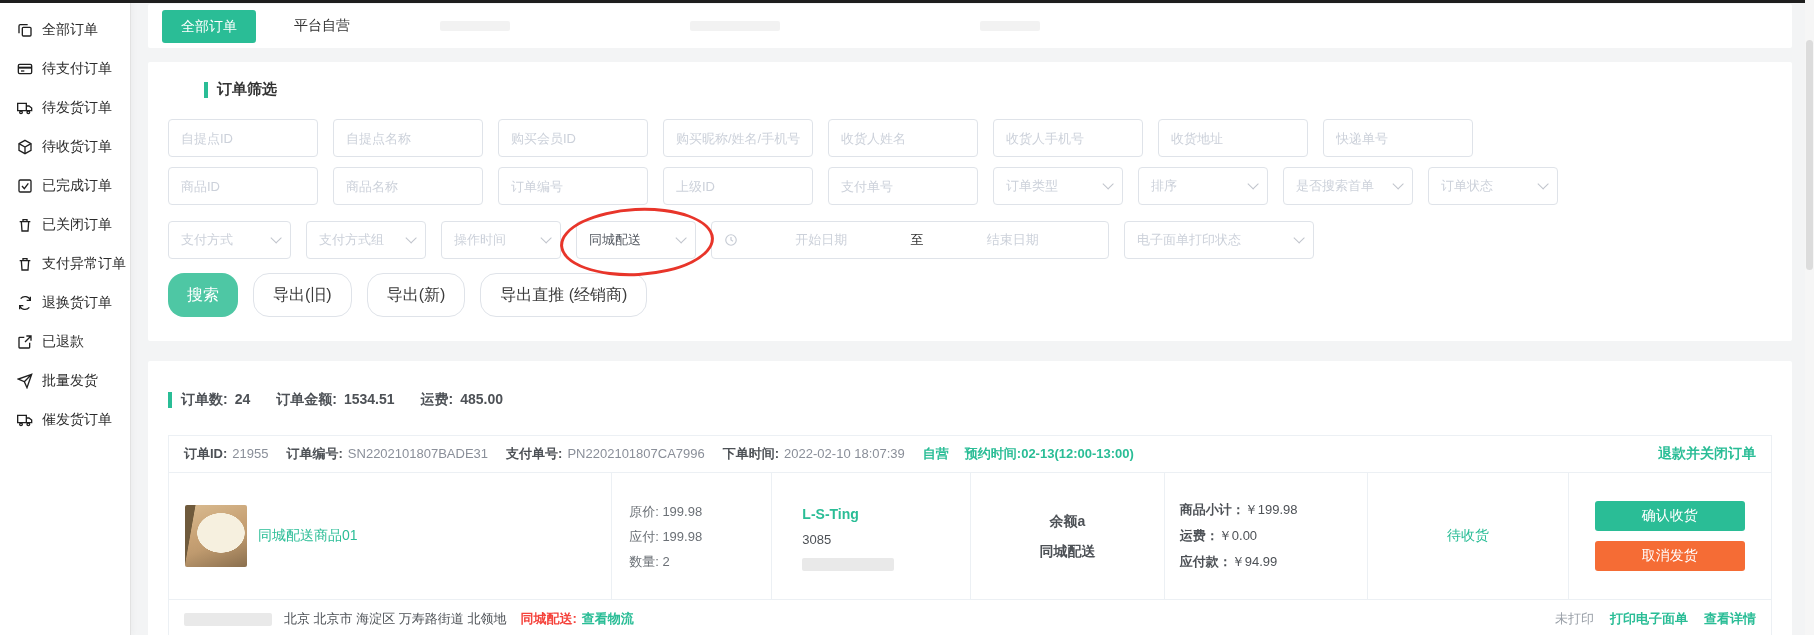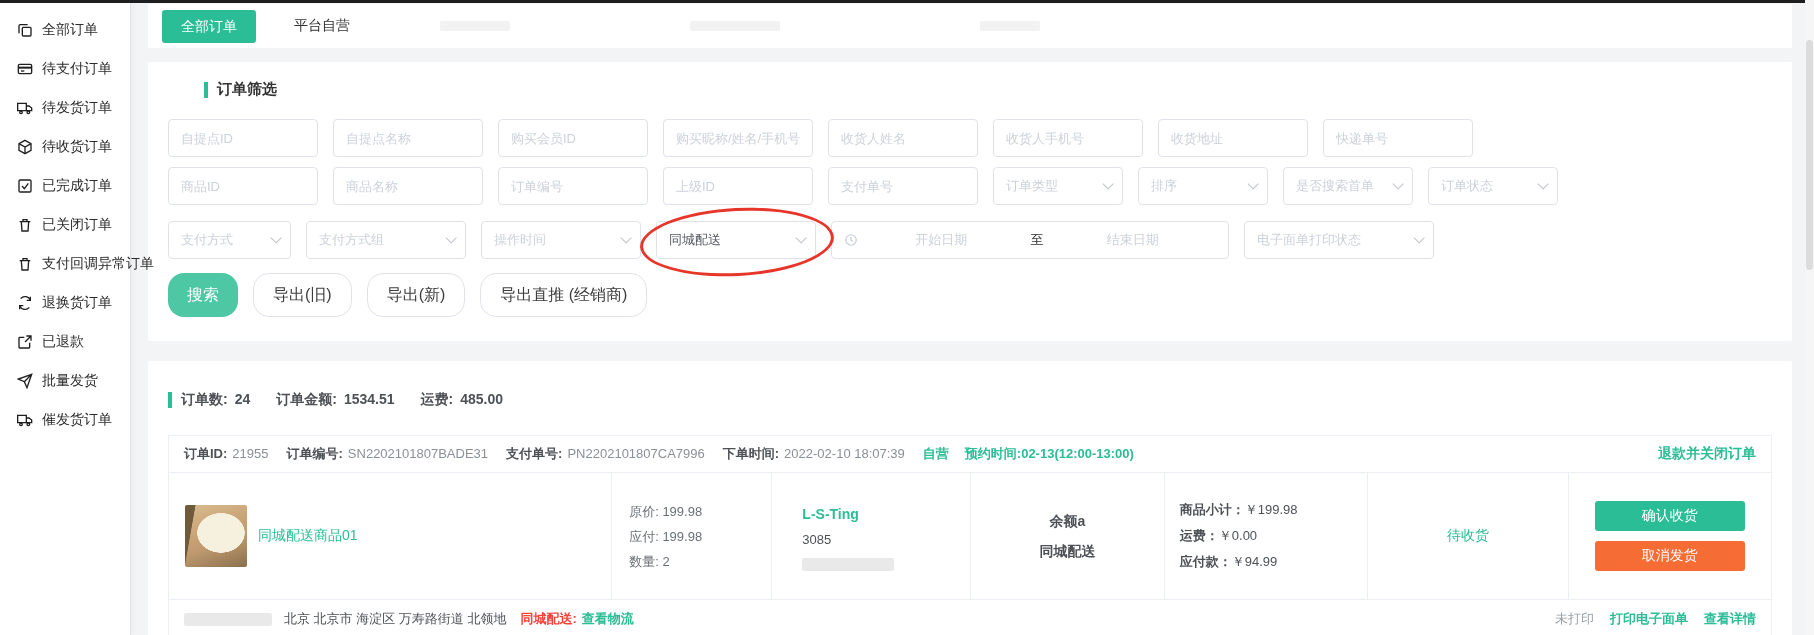--- a/index.html
+++ b/index.html
@@ -53,21 +53,21 @@
   }
   .f-input input::placeholder { color:#ccd1da; opacity:1; }
   .f-select {
     display:flex; align-items:center; justify-content:space-between;
     padding:0 12px; color:#ccd1da; font-size:13px; cursor:pointer; width:130px;
   }
   .f-select .caret {
     width:8px; height:8px; border-right:1.5px solid #c0c4cc; border-bottom:1.5px solid #c0c4cc;
     transform:rotate(45deg) translateY(-3px); flex:0 0 8px;
   }
-  .w148 { width:160px; } .w135 { width:123px; } .w190 { width:190px; }
+  .w148 { width:120px; } .w135 { width:123px; } .w190 { width:190px; }
   .sel-filled { color:#565b63; }
   .sel-wrap { position:relative; margin-right:15px; }
   .sel-wrap .f-select { margin-right:0; }
   .red-ellipse {
     position:absolute; left:-16px; right:-18px; top:-13px; bottom:-17px;
     border:3px solid #e8352a; border-radius:50%; transform:rotate(-3deg); pointer-events:none;
   }
   .date-range { width:398px; display:flex; align-items:center; padding:0 12px; }
   .date-range .clk { width:14px; height:14px; color:#c6cbd4; flex:0 0 14px; }
   .date-range .dr-start, .date-range .dr-end { flex:1; text-align:center; color:#ccd1da; font-size:13px; }
@@ -197,21 +197,21 @@
           </svg>
         </span>
       <span>已关闭订单</span>
     </li>
     <li>
       <span class="icn">
           <svg viewBox="0 0 24 24" fill="none" stroke="currentColor" stroke-width="2">
             <path d="M4 7h16M9 7V4h6v3M6.5 7l1 14h9l1-14"></path>
           </svg>
         </span>
-      <span>支付回调异常订单</span>
+      <span>支付异常订单</span>
     </li>
     <li>
       <span class="icn">
           <svg viewBox="0 0 24 24" fill="none" stroke="currentColor" stroke-width="2">
             <path d="M20 8a8.5 8.5 0 0 0-14.5-2.5M4 16a8.5 8.5 0 0 0 14.5 2.5"></path>
             <path d="M20 2.5V8h-5.5M4 21.5V16h5.5"></path>
           </svg>
         </span>
       <span>退换货订单</span>
     </li>

